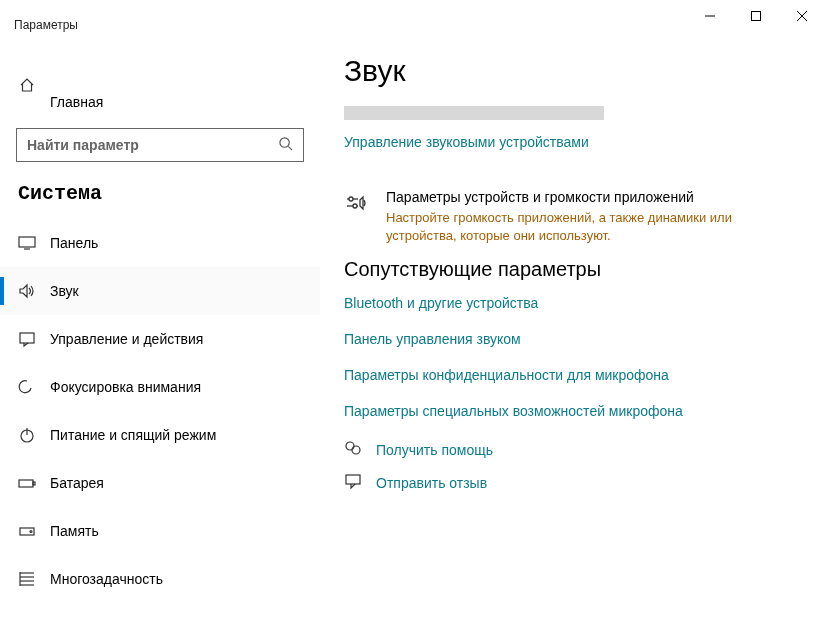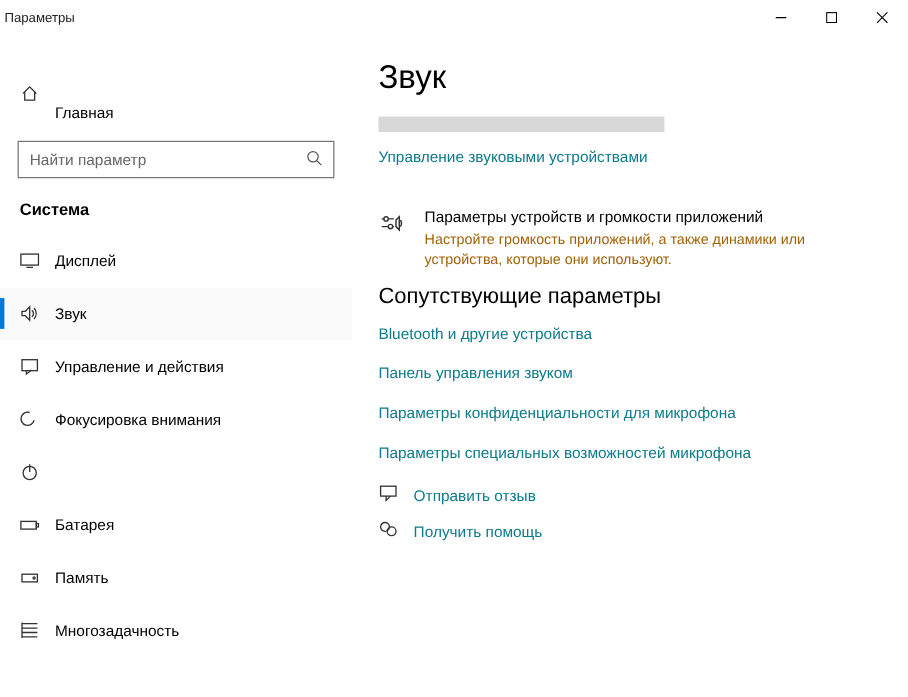--- a/index.html
+++ b/index.html
@@ -8,24 +8,24 @@
     font-size: 14px;
     color: #000;
     background: #fff;
     width: 825px;
     height: 634px;
     overflow: hidden;
     position: relative;
   }
   .titlebar {
     display: flex;
-    align-items: center;
+    align-items: flex-end;
     justify-content: space-between;
     height: 32px;
-    padding-left: 4px;
+    padding-left: 14px;
   }
   .titlebar .title { font-size: 12px; color: #222; }
   .titlebar .controls { display: flex; }
   .titlebar .ctrl {
     width: 46px; height: 32px;
     display: flex; align-items: center; justify-content: center;
     font-size: 13px; color: #000;
   }
   .app {
     display: flex;
@@ -43,25 +43,26 @@
   }
   .home-row .icon { width: 18px; display:flex; align-items:center; justify-content:center;}
   .home-row span.label { font-size: 14px; margin-top: 34px; }
   .search-box {
     margin: 0 16px 20px 16px;
     height: 34px;
     border: 1px solid #666;
     display: flex; align-items: center;
     padding: 16px 10px;
     justify-content: space-between;
+    font-weight: bold;
   }
   .search-box .ph { color: #666; font-size: 14px; }
   .sidebar-heading {
     padding: 0 16px 14px 18px;
-    font-size: 15px; font-weight: 600;
+    font-size: 20px; font-weight: 600; font-family: Liberation Mono, monospace;
   }
   .nav { list-style: none; }
   .nav li {
     display: flex; align-items: center;
     height: 48px;
     padding-left: 18px;
     gap: 14px;
     position: relative;
     cursor: pointer;
   }
@@ -160,21 +161,21 @@
     <div class="sidebar-heading">Система</div>
 
     <ul class="nav">
       <li>
         <span class="icon">
             <svg width="18" height="18" viewBox="0 0 18 18" fill="none" stroke="#333" stroke-width="1.2">
               <rect x="1" y="3" width="16" height="10"></rect>
               <line x1="6" y1="15" x2="12" y2="15"></line>
             </svg>
           </span>
-        <span class="label">Дисплей</span>
+        <span class="label">Панель</span>
       </li>
       <li class="selected">
         <span class="icon">
             <svg width="18" height="18" viewBox="0 0 18 18" fill="none" stroke="#333" stroke-width="1.2">
               <path d="M2 7 H5 L9 3 V15 L5 11 H2 Z"></path>
               <path d="M11 6 Q14 9 11 12"></path>
               <path d="M13 4 Q17 9 13 14"></path>
             </svg>
           </span>
         <span class="label">Звук</span>
@@ -196,20 +197,21 @@
           </span>
         <span class="label">Фокусировка внимания</span>
       </li>
       <li>
         <span class="icon">
             <svg width="18" height="18" viewBox="0 0 18 18" fill="none" stroke="#333" stroke-width="1.2">
               <circle cx="9" cy="10" r="6"></circle>
               <line x1="9" y1="2" x2="9" y2="9"></line>
             </svg>
           </span>
+        <span class="label">Питание и спящий режим</span>
       </li>
       <li>
         <span class="icon">
             <svg width="18" height="18" viewBox="0 0 18 18" fill="none" stroke="#333" stroke-width="1.2">
               <rect x="1" y="6" width="14" height="7"></rect>
               <rect x="15" y="8" width="2" height="3"></rect>
             </svg>
           </span>
         <span class="label">Батарея</span>
       </li>
@@ -263,29 +265,29 @@
     <div class="related-links">
       <a class="link">Bluetooth и другие устройства</a>
       <a class="link">Панель управления звуком</a>
       <a class="link">Параметры конфиденциальности для микрофона</a>
       <a class="link">Параметры специальных возможностей микрофона</a>
     </div>
 
     <div class="help-row">
       <span class="icon">
         <svg width="18" height="18" viewBox="0 0 18 18" fill="none" stroke="#333" stroke-width="1.2">
+            <circle cx="6" cy="7" r="4"></circle>
+            <circle cx="12" cy="11" r="4"></circle>
+          </svg>
+      </span>
+      <a class="link">Получить помощь</a>
+    </div>
+    <div class="help-row">
+      <span class="icon">
+        <svg width="18" height="18" viewBox="0 0 18 18" fill="none" stroke="#333" stroke-width="1.2">
             <rect x="2" y="3" width="14" height="9"></rect>
             <path d="M7 12 L7 16 L11 12"></path>
           </svg>
       </span>
       <a class="link">Отправить отзыв</a>
     </div>
-    <div class="help-row">
-      <span class="icon">
-        <svg width="18" height="18" viewBox="0 0 18 18" fill="none" stroke="#333" stroke-width="1.2">
-            <circle cx="6" cy="7" r="4"></circle>
-            <circle cx="12" cy="11" r="4"></circle>
-          </svg>
-      </span>
-      <a class="link">Получить помощь</a>
-    </div>
   </div>
 </div>
 
 </body></html>

